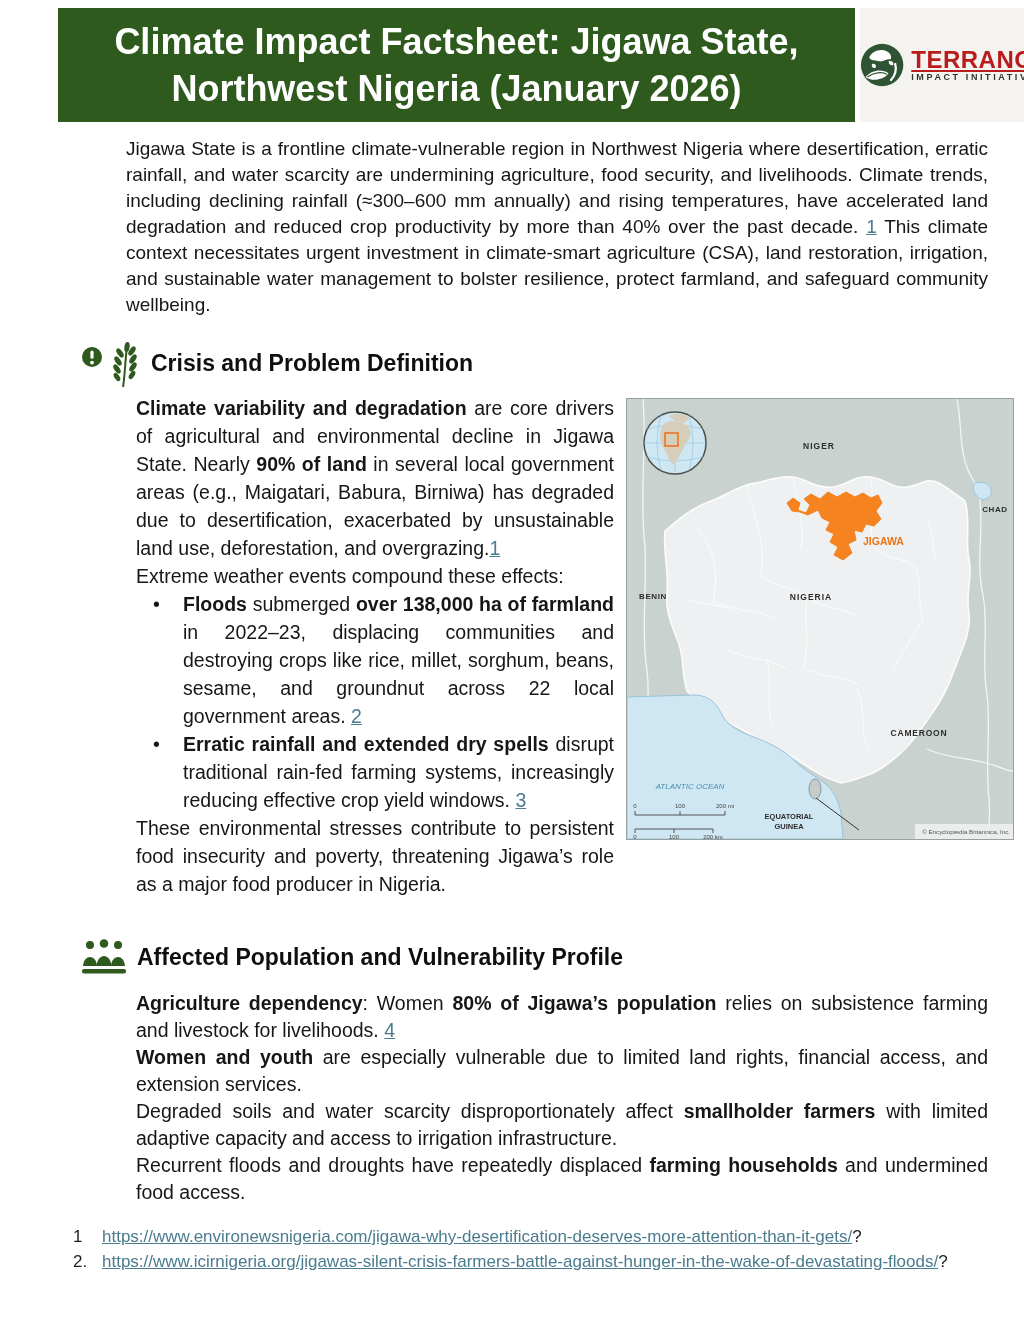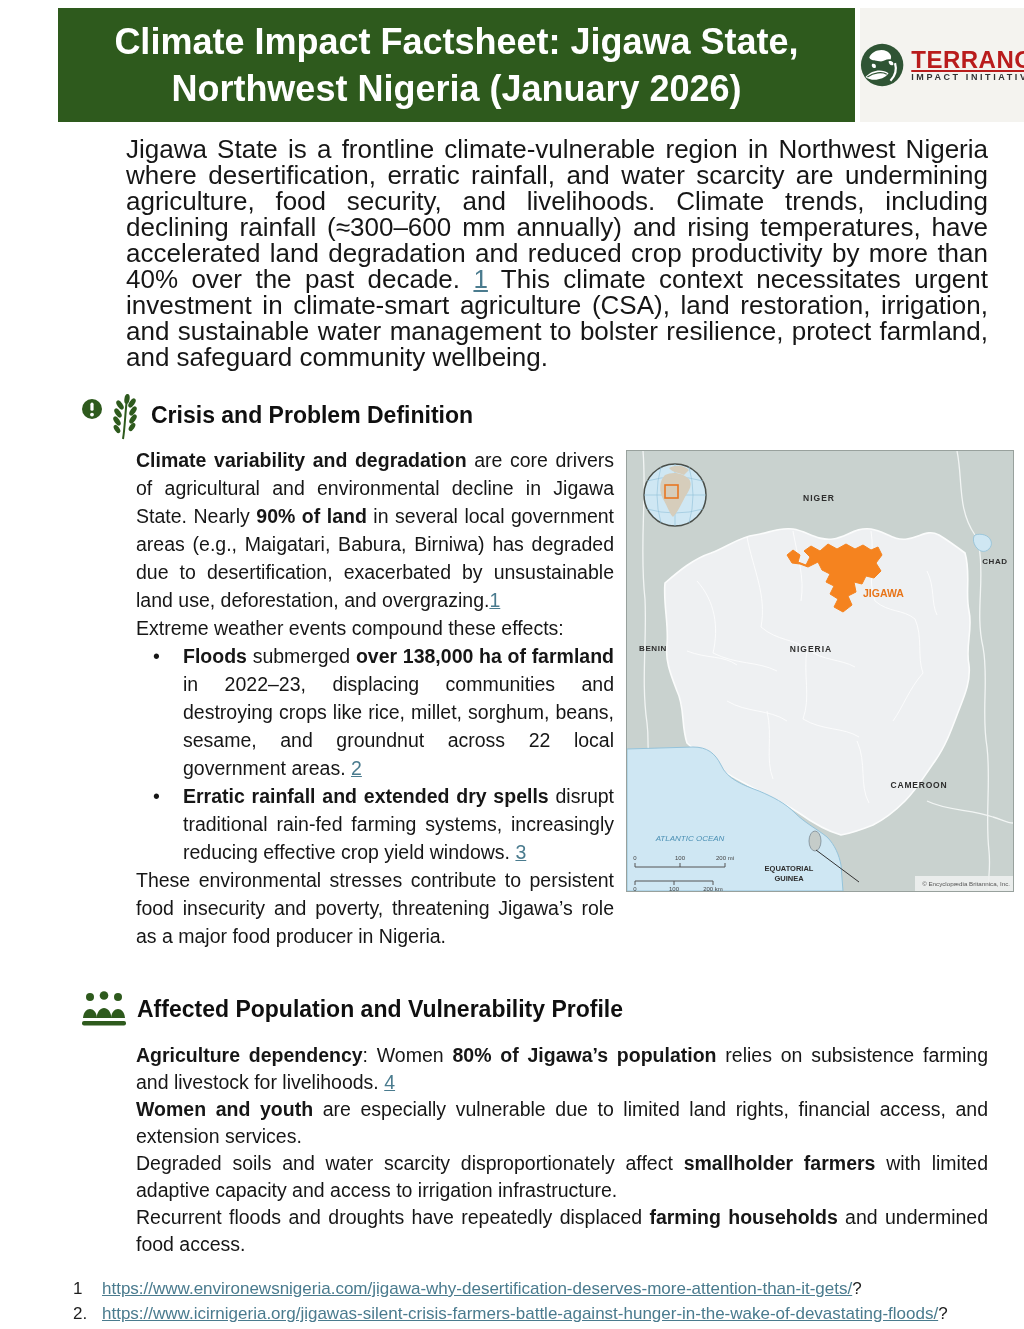--- a/index.html
+++ b/index.html
@@ -17,21 +17,21 @@
 
   
   .sec-head{display:flex;align-items:center;gap:10px;}
   .sec-head h2{font-size:23px;font-weight:700;color:#0f0f0f;margin:0;}
   .sec1-head{margin:36px 0 0 48px;}
   .sec2-head{margin:24px 0 0 33px;gap:6px;align-items:flex-start;}
   .sec2-head h2{margin-left:6px;margin-top:8px;}
   .sec3-head{margin:40px 0 0 33px;}
 
   
-  .exec-p{margin:14px 84px 0 78px;font-size:26px;line-height:26px;text-align:justify;}
+  .exec-p{margin:14px 84px 0 78px;font-size:19px;line-height:26px;text-align:justify;}
   .crisis-flex{display:flex;margin:6px 57px 0 88px;gap:12px;}
   .crisis-left{width:478px;font-size:19.5px;line-height:28px;}
   .crisis-left p{margin:0;text-align:justify;}
   .crisis-left p.plain{text-align:left;}
   ul.crisis-bullets{list-style:none;margin:0;padding:0;}
   ul.crisis-bullets li{position:relative;padding-left:47px;text-align:justify;}
   ul.crisis-bullets li::before{content:"\2022";position:absolute;left:17px;top:0;}
   .pop-body{margin:14px 84px 0 88px;font-size:19.5px;line-height:27px;}
   .pop-body p{margin:0;text-align:justify;}
 

